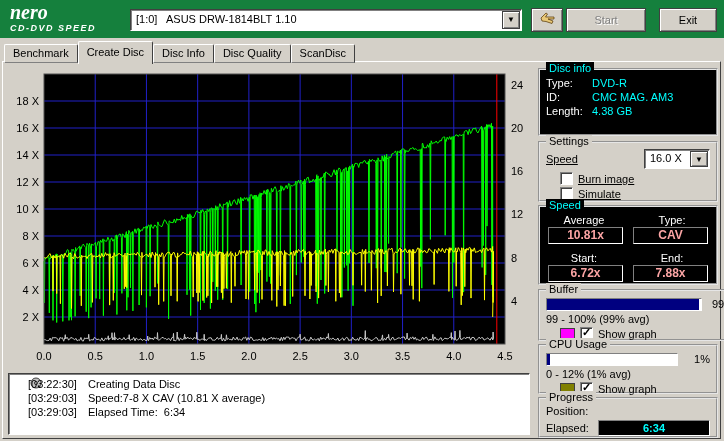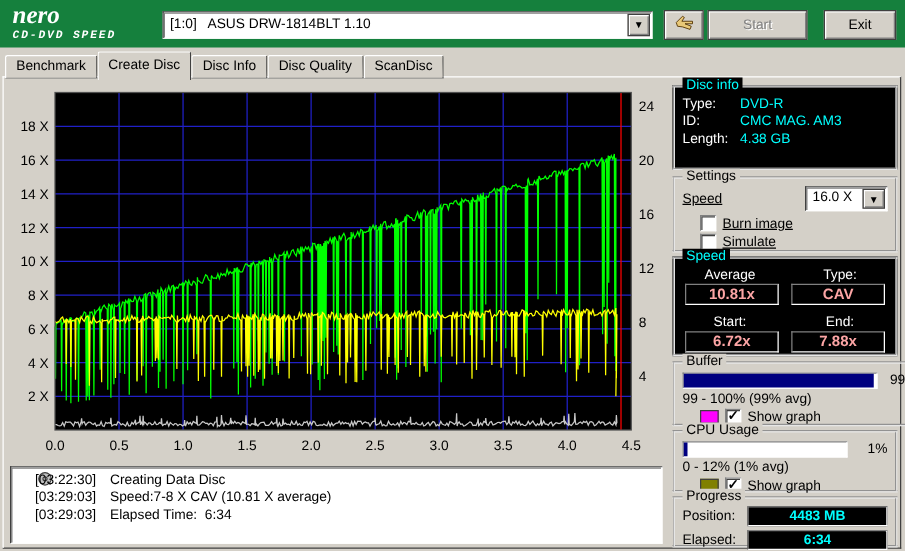--- a/index.html
+++ b/index.html
@@ -3,21 +3,21 @@
 <meta charset="utf-8">
 <style>
   html,body{margin:0;padding:0;}
   body{width:724px;height:441px;position:relative;background:#d4d0c8;
        font-family:"Liberation Sans",sans-serif;font-size:11px;color:#000;overflow:hidden;}
 
   
   .topbar{position:absolute;left:0;top:0;width:724px;height:38px;background:#15803d;}
   .logo{position:absolute;left:10px;top:2px;color:#fff;line-height:1;}
   .logo-nero{font-family:"Liberation Serif",serif;font-style:italic;font-weight:bold;font-size:20px;}
-  .logo-sub{font-style:italic;font-weight:bold;font-size:9px;letter-spacing:1.5px;margin-top:2px;font-family:Liberation Mono, monospace;}
+  .logo-sub{font-style:italic;font-weight:bold;font-size:9px;letter-spacing:1.5px;margin-top:2px;}
   .combo{background:#fff;border:1px solid;border-color:#404040 #fff #fff #404040;box-shadow:inset 1px 1px 0 #808080;}
   .drive-combo{position:absolute;left:130px;top:9px;width:390px;height:20px;}
   .combo-text{position:absolute;left:5px;top:3px;white-space:pre;}
   .combo-arrow{position:absolute;right:1px;top:1px;bottom:1px;width:16px;background:#d4d0c8;
       border:1px solid #404040;box-shadow:inset 1px 1px 0 #fff, inset -1px -1px 0 #808080;
       text-align:center;font-size:8px;line-height:15px;}
   .btn{position:absolute;background:#d4d0c8;border:1px solid #404040;
       box-shadow:inset 1px 1px 0 #fff, inset -1px -1px 0 #808080;text-align:center;}
   .hand-btn{left:531px;top:8px;width:30px;height:22px;}
   .hand-btn svg{margin-top:3px;}
@@ -282,19 +282,18 @@
     <span class="swatch" style="background:#808000"></span>
     <span class="cb checked"></span>
     <span>Show graph</span>
   </div>
 </div>
 
 <div class="group g-progress">
   <span class="group-title">Progress</span>
   <div class="pg-row">
       <span class="pg-label">Position:</span>
-      <span class="pg-val">4483 MB</span>
     </div>
   <div class="pg-row">
       <span class="pg-label">Elapsed:</span>
       <span class="pg-val">6:34</span>
     </div>
 </div>
 
 </body></html>

